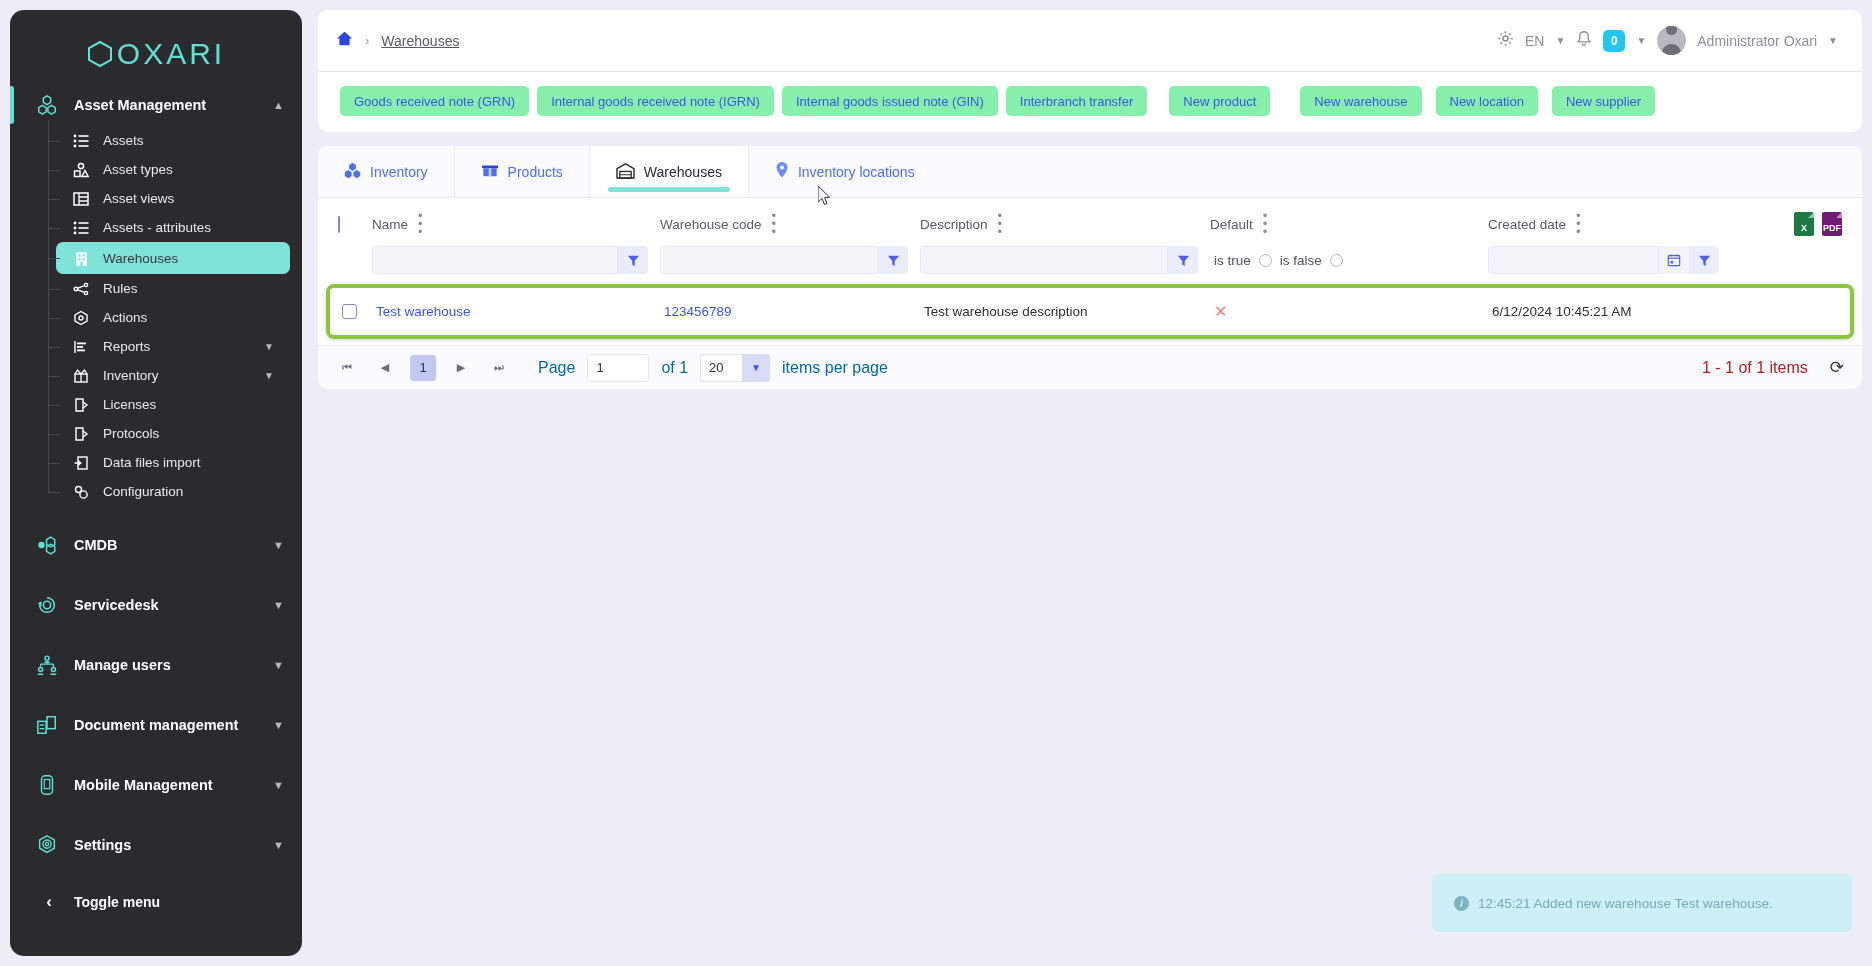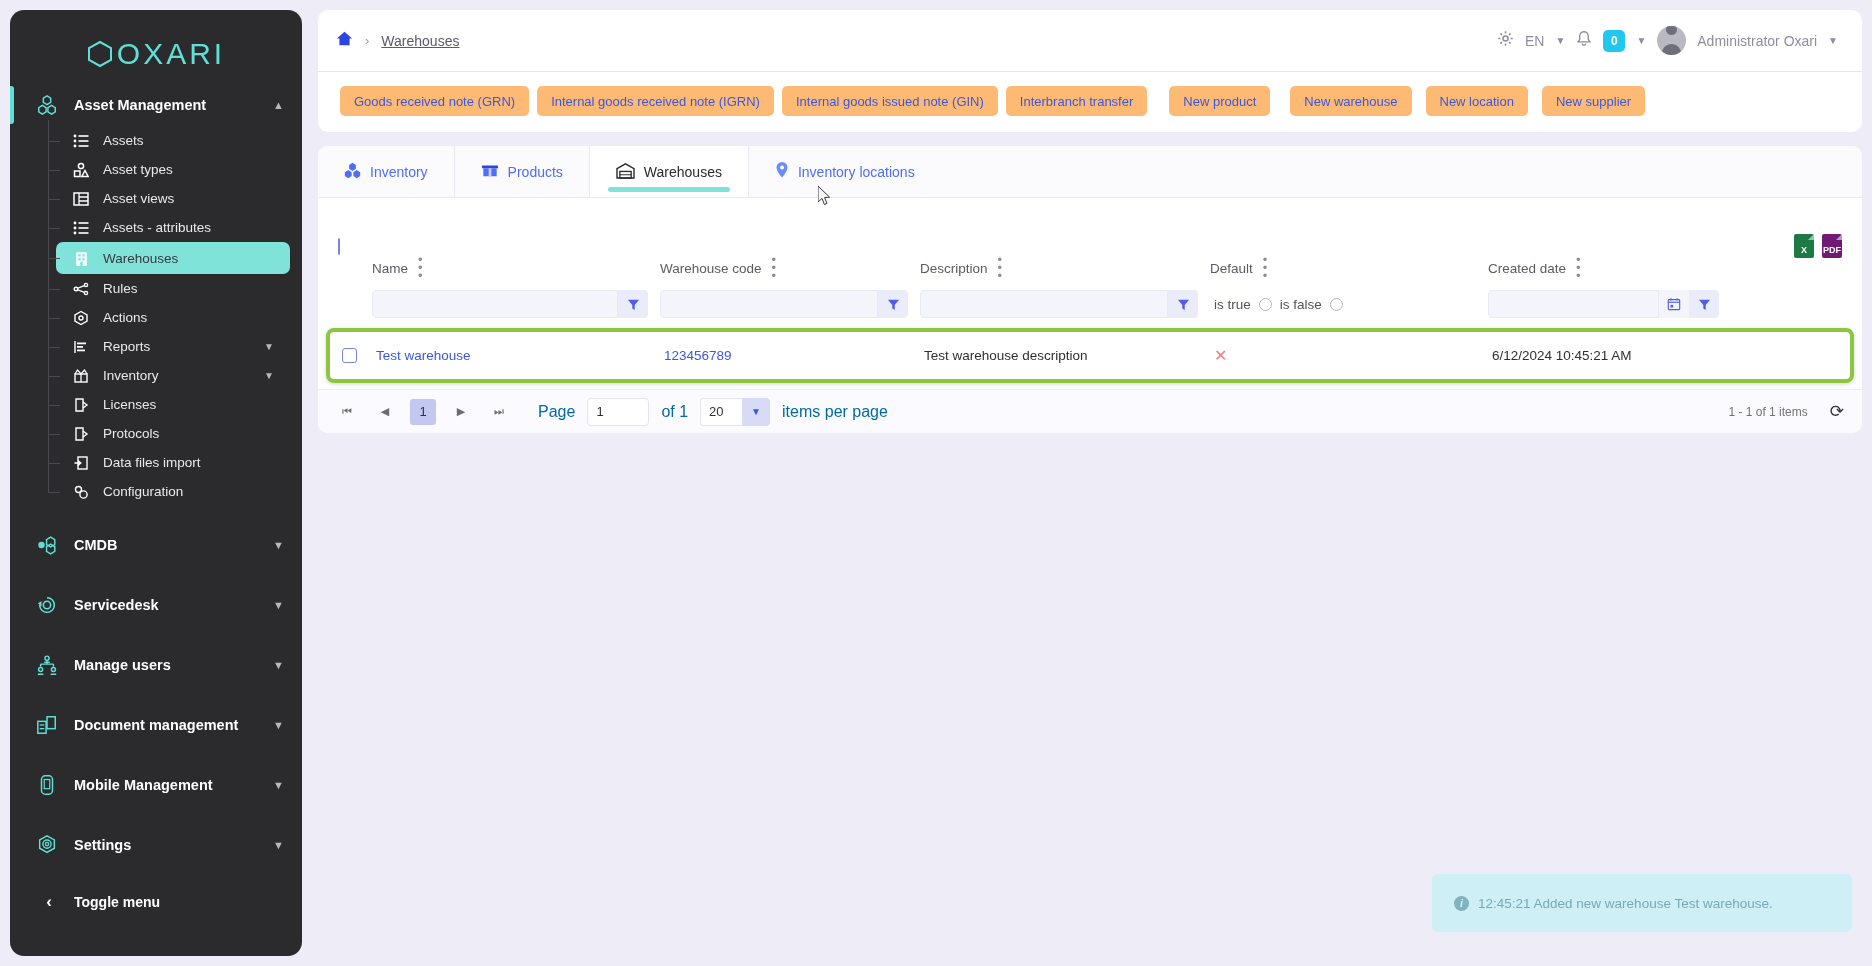--- a/index.html
+++ b/index.html
@@ -96,21 +96,21 @@
   .avatar .body { width:19px; height:11px; border-radius:9px 9px 0 0; background:#6f6f79; position:absolute; bottom:0;}
   .avatar-in { position:relative; width:29px; height:29px; display:flex; align-items:center; justify-content:center;}
 
   
   #actionbar {
     background: #fff; padding: 14px 22px 16px 22px;
     display: flex; align-items: center; gap: 8px;
     border-radius: 0 0 10px 10px;
   }
   .abtn {
-    background: #fdba74; color: #3b57e0; font-size: 13px;
+    background: #86efac; color: #3b57e0; font-size: 13px;
     height: 30px; padding: 0 14px; border-radius: 5px;
     display: flex; align-items: center; cursor: pointer; white-space: nowrap;
   }
 
   
   #gridcard {
     margin-top: 14px; background: #fff; border-radius: 10px; overflow: hidden;
   }
   #tabs { display: flex; height: 52px; border-bottom: 1px solid #e9e9f2; background:#fbfbfe; }
   .tab {
@@ -127,21 +127,21 @@
 
   
   table { width: 100%; border-collapse: collapse; table-layout: fixed; }
   th { text-align: left; font-weight: 400; color: #5a5a68; font-size: 13.5px; padding: 14px 0 10px 0; vertical-align: middle;}
   .colsel { width: 46px; }
   .col-name { width: 288px; }
   .col-code { width: 260px; }
   .col-desc { width: 290px; }
   .col-def { width: 278px; }
   .col-date { width: auto; }
-  .th-in { display: flex; align-items: center; gap: 10px; margin-top: 44px; }
+  .th-in { display: flex; align-items: center; gap: 10px; }
   .kebab { color:#8d8d9b; font-size: 13px; line-height: 8px; letter-spacing:0; cursor: pointer;}
   .kebab span { display:block; }
 
   .chk {
     width: 15px; height: 15px; border: 1.6px solid #7b86d8; border-radius: 3px; background: #fff; cursor:pointer;
   }
 
   .filter-row td { padding: 0 0 10px 0; }
   .fwrap { display: flex; align-items: center; }
   .finput {
@@ -198,21 +198,21 @@
   .pg-select { display:flex; align-items:center; cursor:pointer; }
   .pg-select .val {
     width: 42px; height: 28px; border:1px solid #e3e4f0; border-right:none; border-radius: 4px 0 0 4px;
     background:#fff; display:flex; align-items:center; padding-left:8px; font-size:13px; color:#2f2f3a;
   }
   .pg-select .arr {
     width: 28px; height: 28px; background:#d7dbf5; border-radius: 0 4px 4px 0;
     display:flex; align-items:center; justify-content:center; color:#3b57e0; font-size:10px;
   }
   .pg-right { margin-left: auto; display:flex; align-items:center; gap: 22px; padding-right: 6px;}
-  .pg-count { color:#737373; font-size: 12px; }
+  .pg-count { color:#b91c1c; font-size: 16px; }
   .refresh { font-size: 17px; color:#33333f; cursor:pointer; }
 
   
   #toast {
     position: absolute; right: 10px; bottom: 24px;
     width: 420px; height: 58px; background: #cfeff7; border-radius: 6px;
     display: flex; align-items: center; padding-left: 22px; gap: 9px;
   }
   .toast-icon {
     width: 15px; height: 15px; border-radius: 50%; background: #7fb3c0; color:#cfeff7;
@@ -526,21 +526,21 @@
       <span class="tr-caret">▼</span>
     </div>
   </div>
 
   <div id="actionbar">
     <div class="abtn">Goods received note (GRN)</div>
     <div class="abtn">Internal goods received note (IGRN)</div>
     <div class="abtn">Internal goods issued note (GIN)</div>
     <div class="abtn">Interbranch transfer</div>
     <div class="abtn" style="margin-left:14px">New product</div>
-    <div class="abtn" style="margin-left:12px">New warehouse</div>
+    <div class="abtn" style="margin-left:22px">New warehouse</div>
     <div class="abtn" style="margin-left:6px">New location</div>
     <div class="abtn" style="margin-left:6px">New supplier</div>
   </div>
 
   <div id="gridcard">
 
     <div id="tabs">
       <div class="tab">
         <span><svg width="17" height="17" viewBox="0 0 20 20">
               <polygon points="10,1 14,3.5 14,8 10,10.5 6,8 6,3.5" fill="#4f6df5"></polygon>

